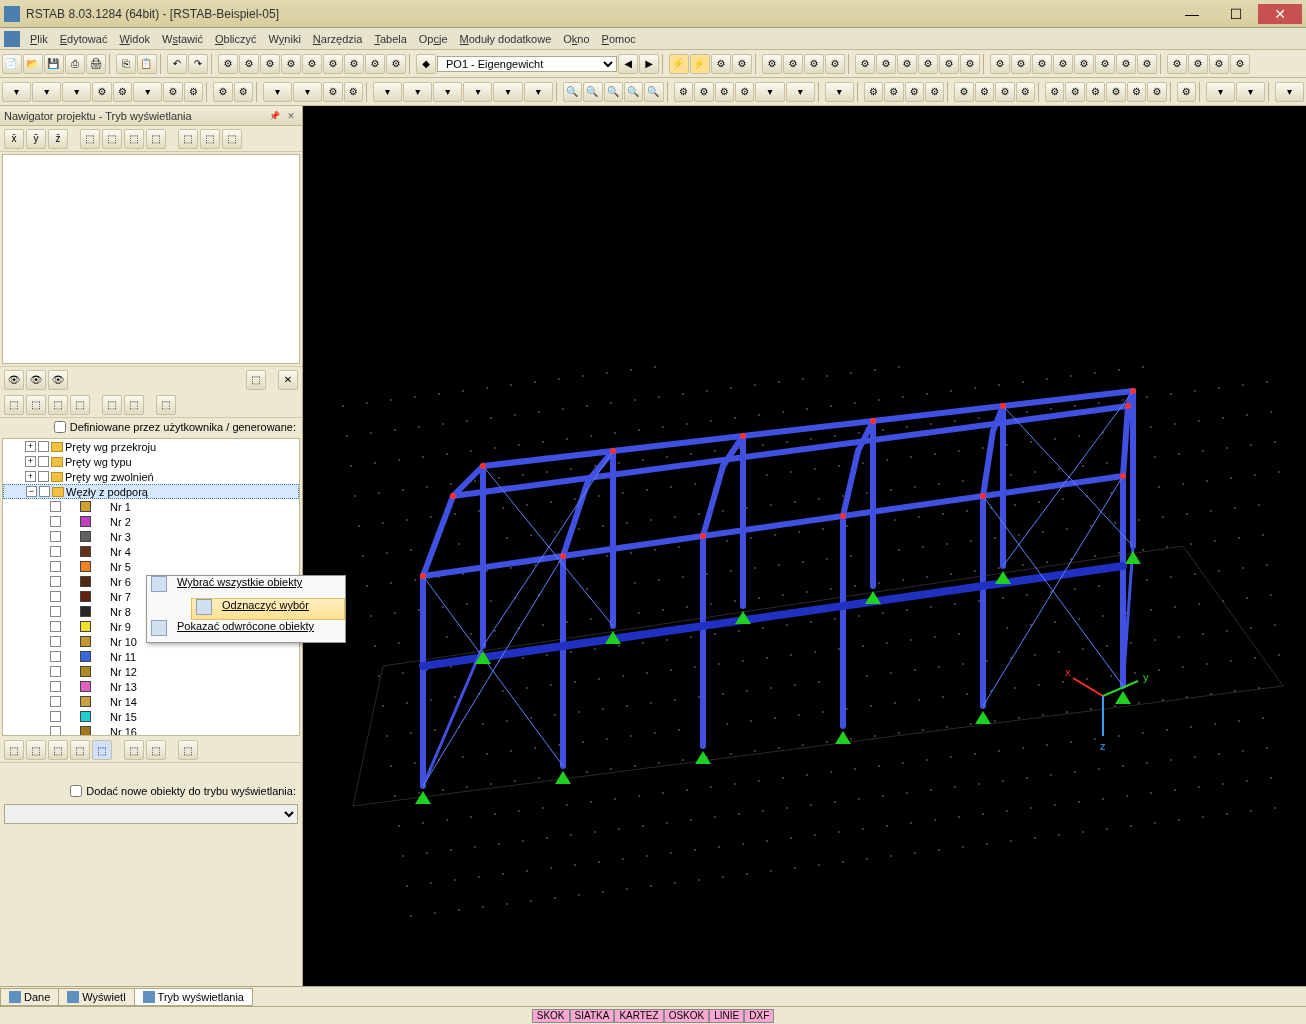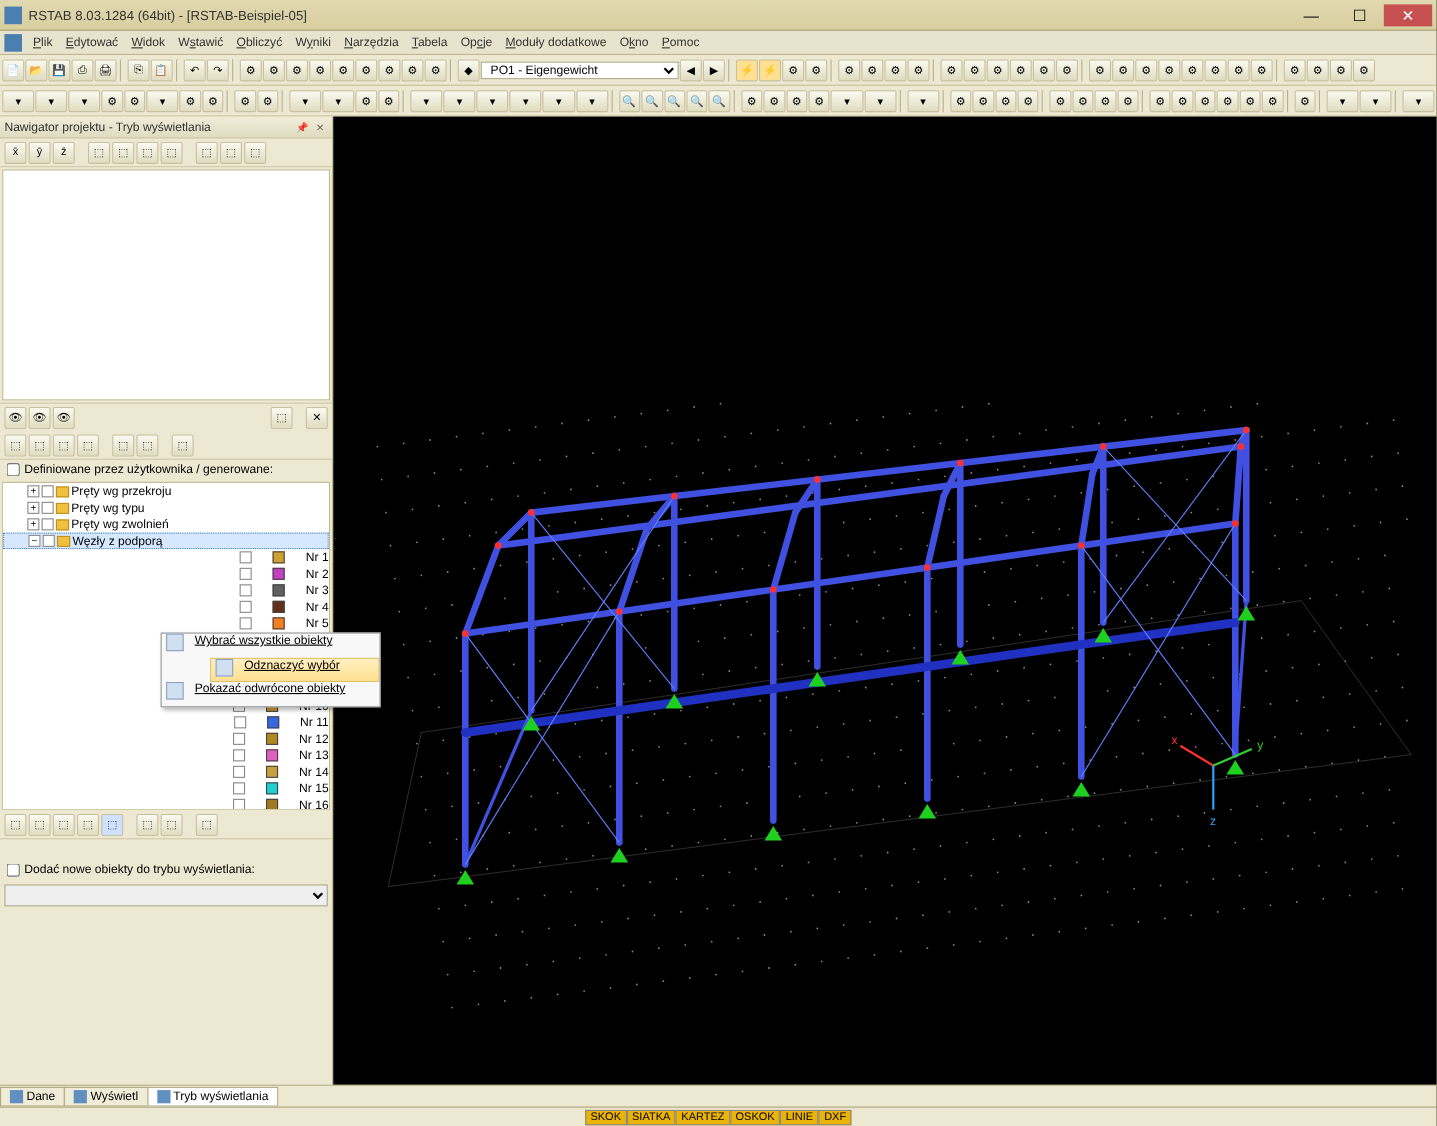--- a/index.html
+++ b/index.html
@@ -22,42 +22,42 @@
 .sidepanel { width: 303px; background: #ece8d2; border-right: 1px solid #b0a880; display: flex; flex-direction: column; }
 .panel-header { height: 20px; background: linear-gradient(#f0ecd8,#e0dcc0); border-bottom: 1px solid #c0b890; display: flex; align-items: center; padding: 0 4px; font-size: 11px; color: #333; }
 .panel-header .hbtns { margin-left: auto; display: flex; gap: 2px; }
 .hbtn { width: 14px; height: 14px; font-size: 9px; text-align: center; line-height: 14px; color: #666; }
 .small-toolbar { height: 26px; background: #ece8d2; border-bottom: 1px solid #d0c8a8; display: flex; align-items: center; padding: 0 4px; gap: 2px; }
 .panel-label { font-size: 11px; color: #333; padding: 4px 6px; }
 .panel-body { flex: 1; background: white; margin: 2px; border: 1px solid #c0b890; }
 .panel-body.short { flex: 0 0 210px; }
 .panel-bottombar { height: 26px; background: #ece8d2; display: flex; align-items: center; padding: 0 4px; gap: 2px; border-top: 1px solid #d0c8a8; }
 .section-title { background: #e0dcc0; font-size: 11px; font-weight: bold; color: #555; padding: 3px 6px; border-bottom: 1px solid #c0b890; border-top: 1px solid #c0b890; }
-.checkbox-row { font-size: 11px; padding: 3px 6px; display: flex; align-items: center; gap: 4px; }
+.checkbox-row { font-size: 11px; padding: 3px 6px; display: flex; align-items: center; gap: 4px; justify-content: flex-end; }
 .checkbox-row input { width: 12px; height: 12px; }
 .tree { font-size: 11px; background: white; border: 1px solid #c0b890; margin: 2px; overflow-y: auto; height: 298px; }
 .tree-row { display: flex; align-items: center; height: 15px; padding-left: 8px; gap: 2px; }
 .tree-toggle { width: 11px; height: 11px; border: 1px solid #888; font-size: 9px; text-align: center; line-height: 9px; background: white; }
 .folder-icon { width: 12px; height: 10px; background: #f0c040; border: 1px solid #c09020; }
 .tree-label { font-size: 11px; }
 .tree-row.selected { background: #d6e8ff; border: 1px dotted #4080c0; }
-.node-row { display: flex; align-items: center; height: 15px; padding-left: 76px; gap: 19px; justify-content: flex-end; }
+.node-row { display: flex; align-items: center; height: 15px; padding-left: 47px; gap: 19px; }
 .node-chk { width: 11px; height: 11px; border: 1px solid #888; background: white; }
 .node-color { width: 11px; height: 11px; border: 1px solid #444; }
 .context-menu { position: absolute; left: 146px; top: 575px; width: 200px; background: #f8f8f8; border: 1px solid #979797; box-shadow: 2px 2px 4px rgba(0,0,0,0.3); font-size: 11px; z-index: 100; }
 .context-item { height: 22px; display: flex; align-items: flex-start; padding-left: 30px; position: relative; text-decoration: underline; }
 .context-item.highlighted { background: linear-gradient(#ffefc0,#ffe090); border: 1px solid #e0c060; margin-left: 44px; }
 .context-icon { position: absolute; left: 4px; width: 16px; height: 16px; background: #d0e0f0; border: 1px solid #90a0c0; }
 .viewport { flex: 1; background: black; position: relative; overflow: hidden; }
 .bottom-tabs { height: 20px; background: #ece8d2; border-top: 1px solid #b0a880; display: flex; align-items: center; font-size: 11px; }
 .btab { padding: 2px 8px; border: 1px solid #b0a880; background: #f0ecd8; display: flex; align-items: center; gap: 3px; margin-right: -1px; }
 .btab.active { background: white; }
 .btab-icon { width: 12px; height: 12px; background: #6090c0; }
 .statusbar { height: 18px; background: #ece8d2; border-top: 1px solid #b0a880; display: flex; align-items: center; justify-content: center; font-size: 10px; }
-.status-cell { border: 1px solid #888; padding: 0 4px; background: #eab308; height: 14px; line-height: 12px; }
+.status-cell { border: 1px solid #888; padding: 0 4px; background: #f9a8d4; height: 14px; line-height: 12px; }
 svg.structure { position: absolute; left: 0; top: 0; }
 .sb-row { display:flex; gap:2px; padding:2px 4px; }
 </style>
 </head>
 <body>
 
 <div class="titlebar">
   <div class="icon"></div>
   <div class="title">RSTAB 8.03.1284 (64bit) - [RSTAB-Beispiel-05]</div>
   <div class="winbtns">

